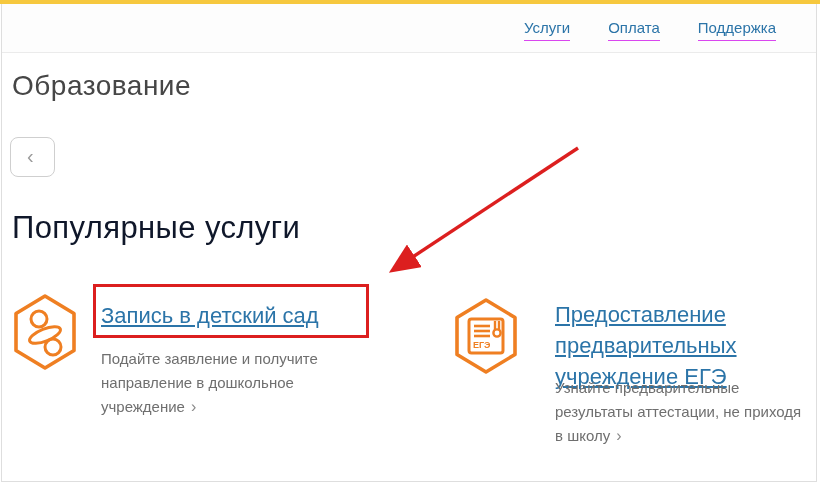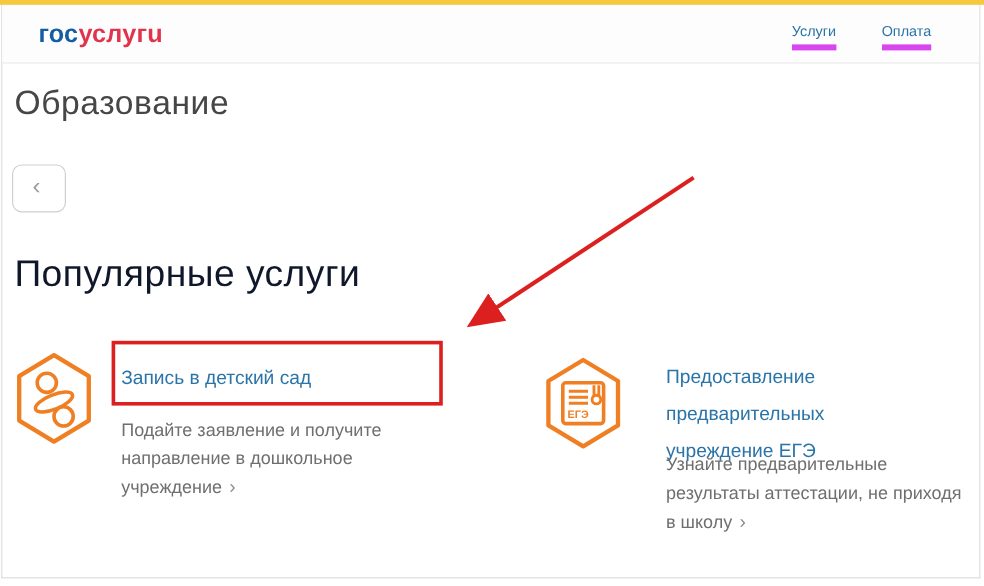--- a/index.html
+++ b/index.html
@@ -4,49 +4,49 @@
 <style>
   * { margin:0; padding:0; box-sizing:border-box; }
   html,body { width:820px; height:488px; background:#ffffff; font-family:"Liberation Sans", sans-serif; position:relative; overflow:hidden; }
   .frame { position:absolute; left:1px; top:0; width:816px; height:482px; border:1px solid #dedede; border-top:none; background:#fff; }
   .topbar { position:absolute; left:0; top:0; width:820px; height:4px; background:#f6c83e; z-index:3; }
   .header { position:absolute; left:2px; top:4px; width:814px; height:49px; background:#fdfdfd; border-bottom:1px solid #ebebeb; z-index:2; }
   .logo { position:absolute; left:30px; top:13px; font-size:21px; font-weight:bold; letter-spacing:0.2px; cursor:pointer; }
   .logo .p1 { color:#155da2; }
   .logo .p2 { color:#e2334d; }
   .nav { position:absolute; right:40px; top:15px; display:flex; gap:38px; }
-  .nav a { color:#2b74a8; font-size:12px; text-decoration:none; border-bottom:5px solid #d946ef; padding-bottom:4px; cursor:pointer; }
+  .nav a { color:#2b74a8; font-size:15px; text-decoration:none; border-bottom:1px solid #d946ef; padding-bottom:4px; cursor:pointer; }
   .page-title { position:absolute; left:12px; top:70px; font-size:28px; font-weight:300; color:#464646; letter-spacing:0.5px; z-index:2; }
   .back-btn { position:absolute; left:10px; top:137px; height:40px; display:inline-flex; align-items:center; gap:14px; padding:0 20px 0 16px; background:#fff; border:1px solid #cfcfcf; border-radius:8px; color:#757575; font-size:15px; cursor:pointer; z-index:2; }
   .back-btn .chev { color:#9a9a9a; font-size:20px; line-height:1; margin-top:-2px; }
   .section-title { position:absolute; left:12px; top:210px; font-size:31px; font-weight:300; color:#0f172a; letter-spacing:0.4px; z-index:2; }
   .svc-icon { position:absolute; z-index:2; cursor:pointer; }
   .icon1 { left:11px; top:293px; }
   .icon2 { left:452px; top:297px; }
-  .svc-title { position:absolute; color:#2b74a8; font-size:16px; line-height:31px; font-weight:400; cursor:pointer; z-index:2; }
+  .svc-title { position:absolute; color:#2b74a8; font-size:22px; line-height:31px; font-weight:400; cursor:pointer; z-index:2;text-decoration:underline; }
   .title1 { left:101px; top:300px; }
   .title2 { left:555px; top:299px; width:205px; }
   .svc-desc { position:absolute; color:#6f6f6f; font-size:15px; line-height:24px; z-index:2; }
   .desc1 { left:101px; top:347px; width:238px; }
   .desc2 { left:555px; top:376px; width:256px; }
   .svc-desc .chev { color:#8a8a8a; font-size:16px; padding-left:6px; cursor:pointer; }
   .hl-rect { position:absolute; left:93px; top:284px; width:276px; height:54px; border:3px solid #dc1f1f; z-index:4; pointer-events:none; }
   .arrow-svg { position:absolute; left:0; top:0; width:820px; height:488px; z-index:4; pointer-events:none; }
 </style>
 </head>
 <body>
 
 <div class="frame"></div>
 <div class="topbar"></div>
 
 <div class="header">
-  <div class="logo"><span class="p1">гос</span><span class="p2">услугu</span></div>
   <nav class="nav">
     <a>Услуги</a>
     <a>Оплата</a>
+    <a>Поддержка</a>
   </nav>
 </div>
 
 <h1 class="page-title">Образование</h1>
 
 <button class="back-btn">
   <span class="chev">‹</span>
 </button>
 
 <h2 class="section-title">Популярные услуги</h2>

